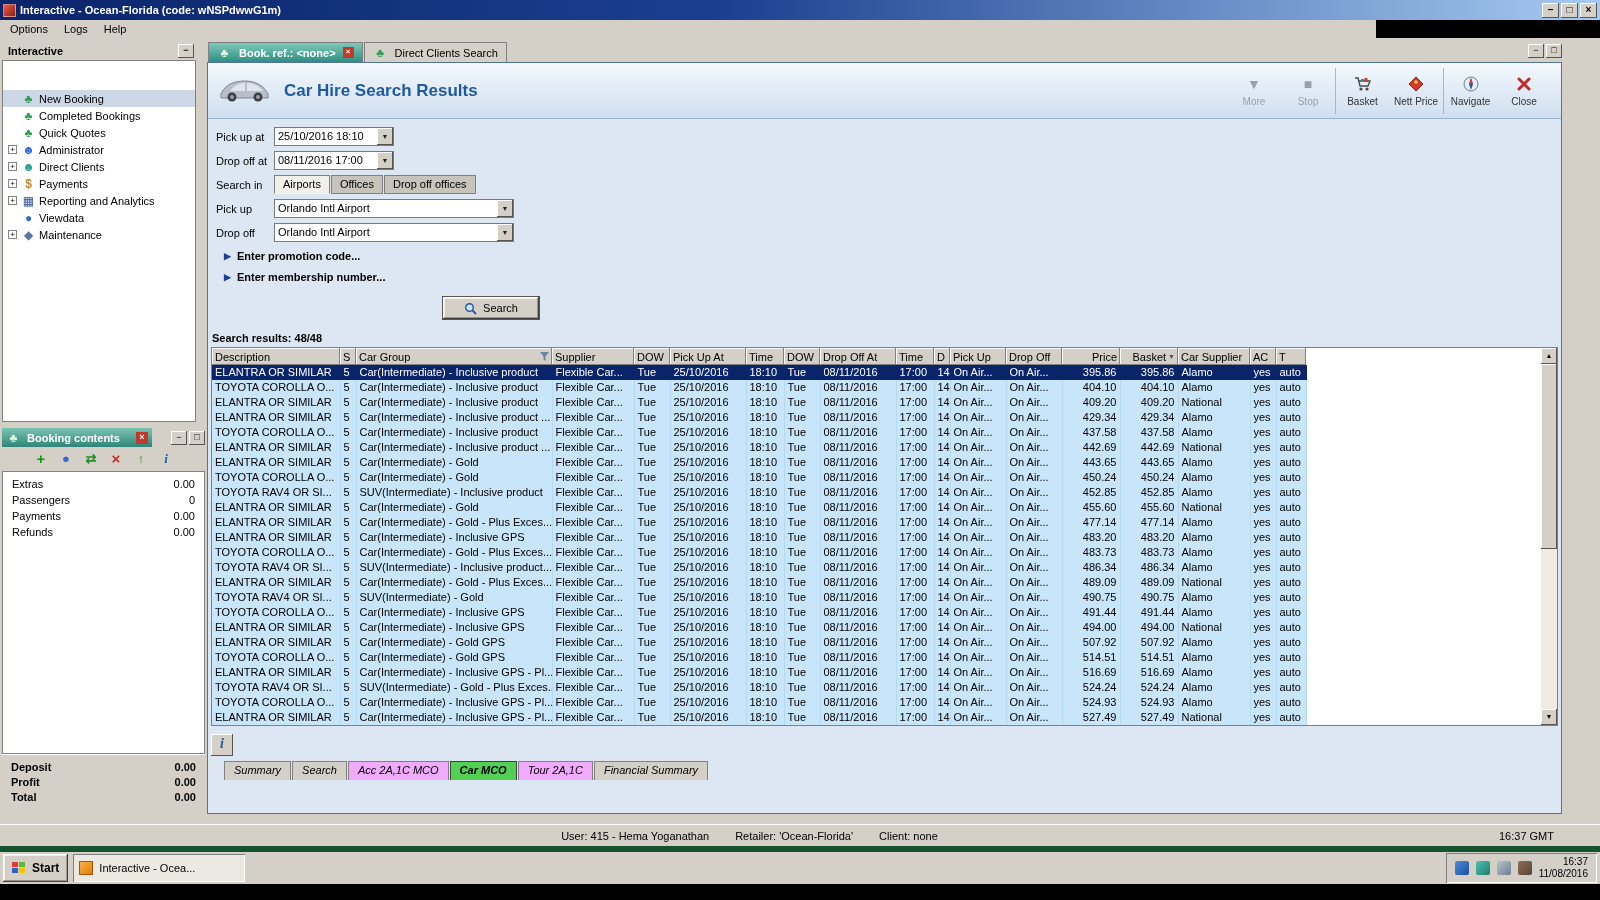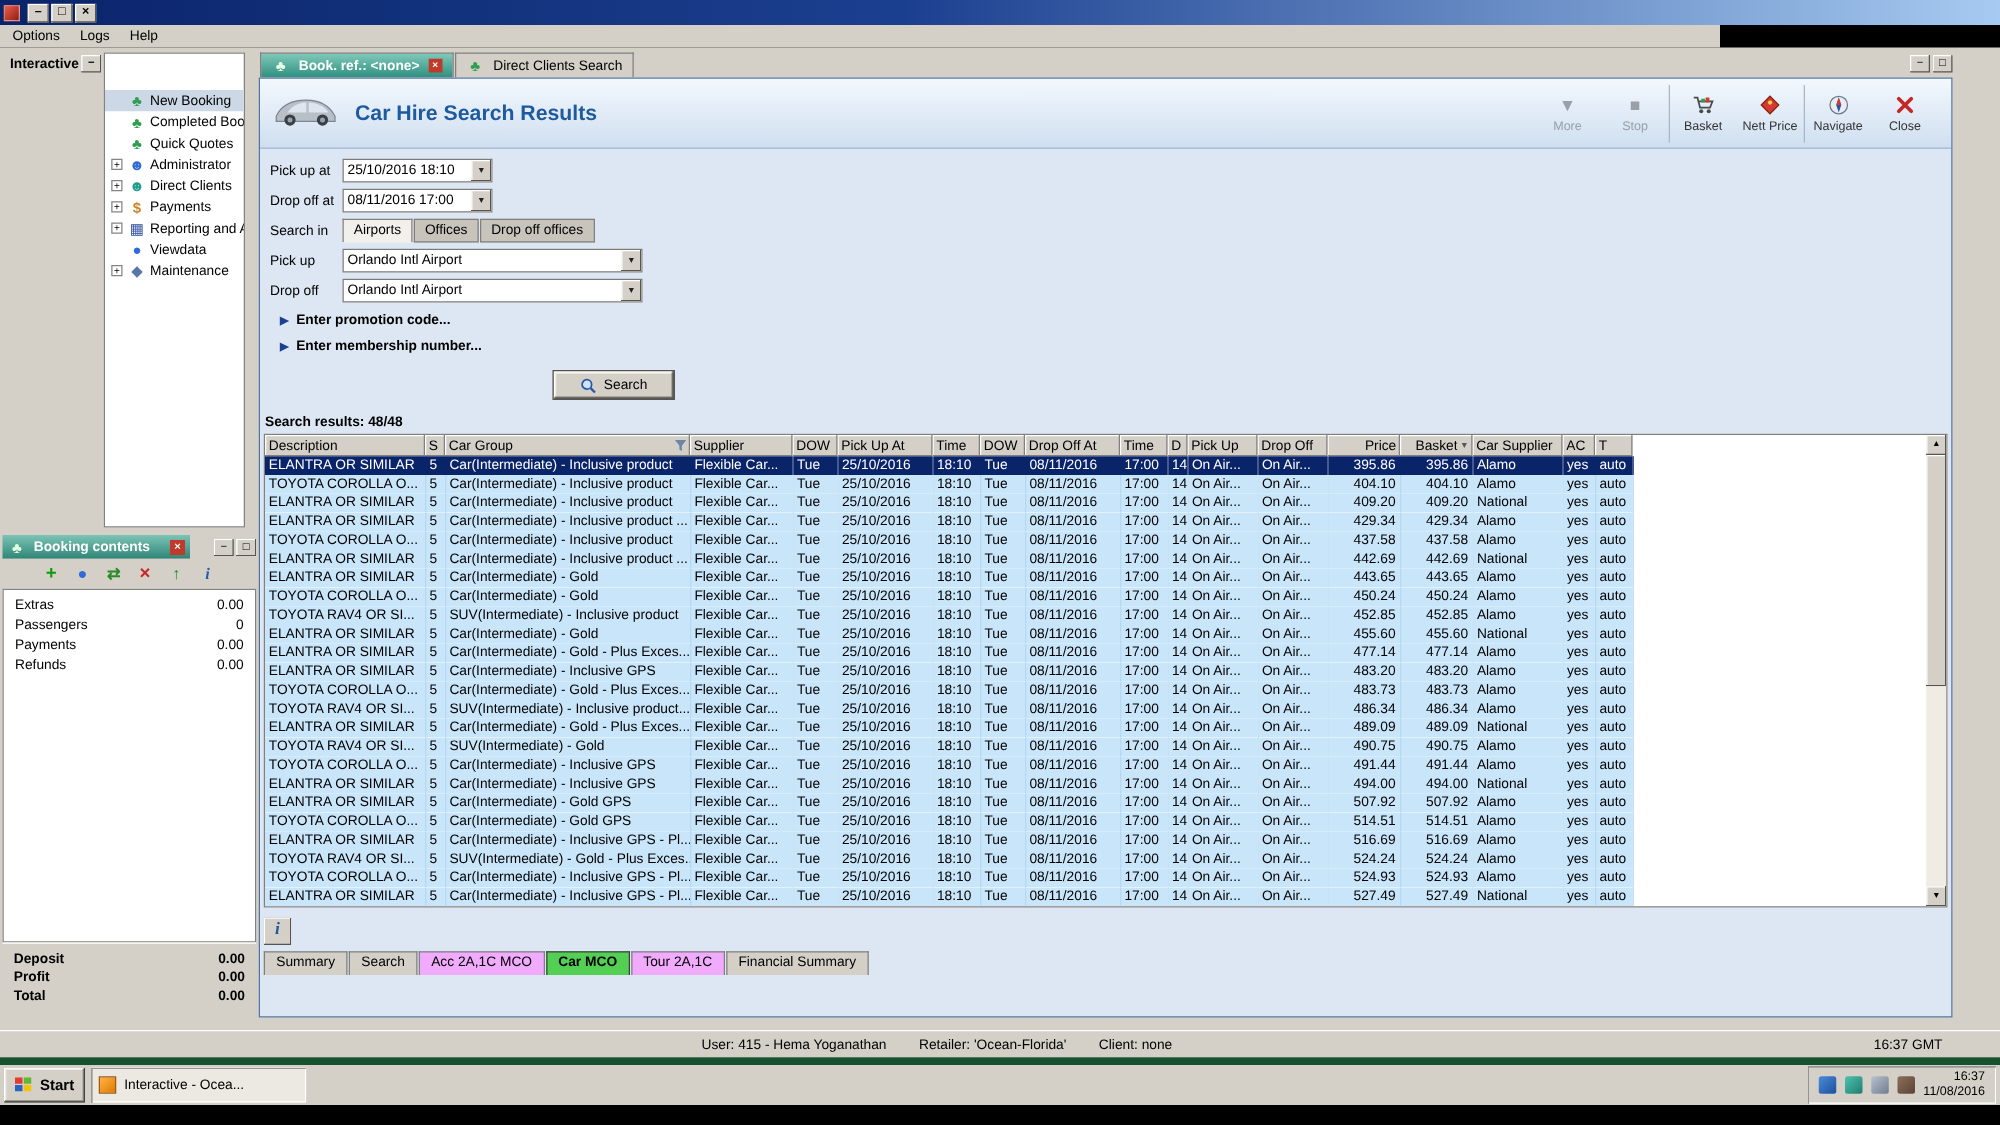--- a/index.html
+++ b/index.html
@@ -17,21 +17,21 @@
   .tb-btn{width:17px;height:15px;background:#d4d0c8;color:#000;font-size:10px;line-height:13px;text-align:center;margin-left:2px;font-weight:bold;}
 
   
   .menubar{position:absolute;top:20px;left:0;width:1376px;height:18px;background:#d4d0c8;display:flex;align-items:center;padding-left:2px;}
   .menu-item{padding:2px 8px;}
 
   
   .appbody{position:absolute;top:38px;left:0;width:1600px;height:786px;background:#d4d0c8;}
 
   
-  .interactive-panel{position:absolute;left:2px;top:4px;width:194px;height:380px;display:flex;flex-direction:row;}
+  .interactive-panel{position:absolute;left:2px;top:4px;width:194px;height:380px;display:flex;flex-direction:column;}
   .ipanel-title{height:18px;display:flex;align-items:center;padding:0 2px 0 6px;font-weight:bold;background:#d4d0c8;}
   .mini-btn{width:16px;height:14px;background:#d4d0c8;font-size:9px;line-height:13px;text-align:center;margin-left:2px;color:#000;flex:0 0 16px;}
   .tree{flex:1;background:#fff;border:1px solid #828282;padding-top:3px;overflow:hidden;}
   .tree-item{display:flex;align-items:center;height:17px;padding-left:5px;white-space:nowrap;}
   .tree-item.sel{background:#cdd8e7;margin-top:26px;}
   .expander{width:9px;height:9px;border:1px solid #848484;background:#fff;font-size:8px;line-height:7px;text-align:center;margin-right:4px;flex:0 0 9px;}
   .expander.hidden{visibility:hidden;}
   .ticon{width:15px;text-align:center;margin-right:3px;font-size:12px;flex:0 0 15px;line-height:14px;}
   .ic-palm::before{content:"♣";color:#2e9e4f;}
   .ic-person::before{content:"☻";color:#2f6bd8;}
@@ -118,21 +118,21 @@
   .results tr.sel td{background:#0a246a;color:#fff;border-right-color:#0a246a;}
   .vscroll{position:absolute;top:0;right:0;width:16px;height:100%;display:flex;flex-direction:column;background:#efece4;}
   .varrow{height:16px;background:#d4d0c8;font-size:7px;line-height:16px;text-align:center;color:#000;flex:0 0 16px;}
   .vtrack{flex:1;}
   .vthumb{height:185px;background:#d4d0c8;}
 
   
   .statusrow{display:flex;align-items:center;margin:7px 3px 0 3px;gap:4px;height:24px;}
   .statusline{flex:1;height:22px;line-height:22px;padding-left:7px;background:#dce7f3;border:1px solid #9ab4d0;border-right:none;}
   .info-btn{width:22px;height:22px;background:#d4d0c8;text-align:center;font-family:"Liberation Serif",serif;font-style:italic;font-weight:bold;color:#1e5a9e;font-size:14px;line-height:20px;}
-  .bottomtabs{display:flex;gap:1px;margin:4px 0 0 3px;height:19px;}
+  .bottomtabs{display:flex;gap:1px;margin:4px 0 0 16px;height:19px;font-style:italic;}
   .btab{padding:2px 9px 0 9px;background:#d4d0c8;border:1px solid #808080;border-bottom:none;white-space:nowrap;}
   .btab.yellow{background:#f0abfc;}
   .btab.green{background:#53d053;}
   .btab.active{font-weight:bold;border-color:#404040;}
 
   
   .appstatus{position:absolute;top:824px;left:0;width:1600px;height:22px;background:#d4d0c8;border-top:1px solid #fff;display:flex;align-items:center;}
   .gap{width:26px;}
   .status-time{margin-right:46px;}
 
@@ -155,20 +155,21 @@
   .tic-volume{background:linear-gradient(135deg,#8c6f5a,#5a4436);}
   .clock{text-align:right;font-size:10px;line-height:12px;}
 </style>
 </head>
 <body>
 
 <div class="screen">
 
   <div class="titlebar">
     <span class="app-icon"></span>
+    <span class="title-text">Interactive - Ocean-Florida (code: wNSPdwwG1m)</span>
     <span class="tb-btn out">–</span>
     <span class="tb-btn out">□</span>
     <span class="tb-btn out">×</span>
   </div>
 
   <div class="menubar">
       <span class="menu-item">Options</span>
       <span class="menu-item">Logs</span>
       <span class="menu-item">Help</span>
     </div>

